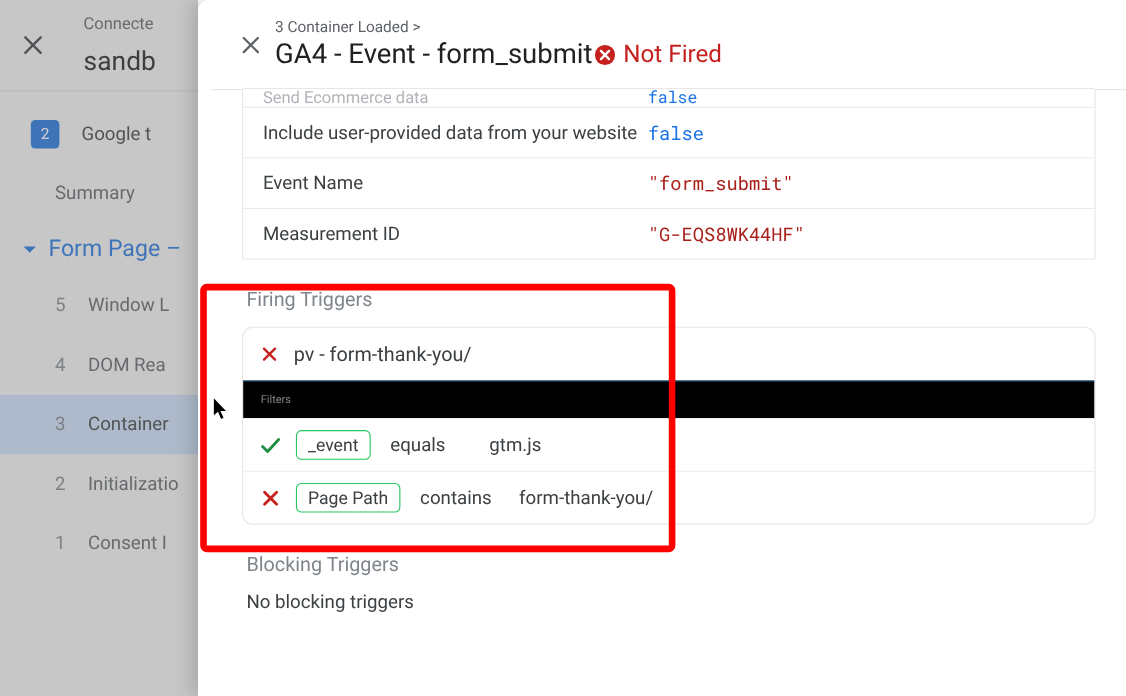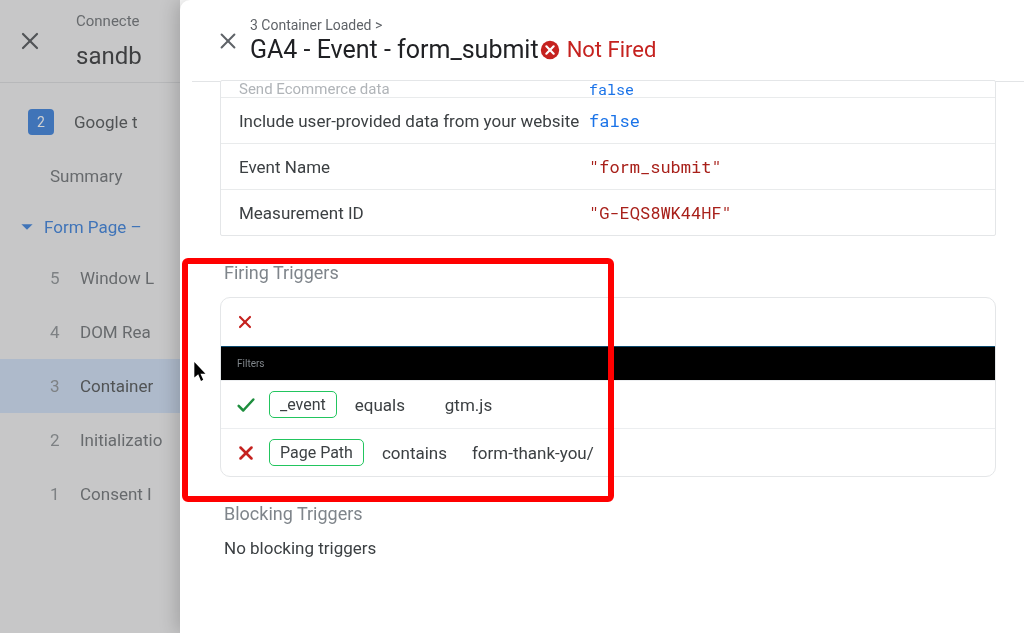--- a/index.html
+++ b/index.html
@@ -35,21 +35,21 @@
     font-size: 17px; color:#3c4043;
   }
   .back-nav-row .badge {
     width: 26px; height: 26px; border-radius: 4px; background:#1a73e8; color:#fff;
     display:flex; align-items:center; justify-content:center; font-size:14px; margin-right: 20px;
   }
   .back-nav-row.summary { padding-left: 50px; color:#5f6368; }
 
   .back-group-header {
     display:flex; align-items:center; padding-left: 20px; height: 48px;
-    color:#1a73e8; font-size: 17px;
+    color:#1a73e8; font-size: 21px;
   }
   .back-group-header svg { width:14px; height:14px; margin-right: 10px; }
 
   .back-events { }
   .back-event-row {
     height: 54px; display:flex; align-items:center;
     padding-left: 50px; font-size: 17px; color:#5f6368;
   }
   .back-event-row.selected { background:#c9ddfa; color:#3c4043; }
   .back-event-row .num { width: 30px; color:#80868b; }
@@ -245,20 +245,21 @@
       </div>
 
     <div class="section-title">Firing Triggers</div>
 
     <div class="trigger-card">
       <div class="trigger-header">
         <svg viewBox="0 0 24 24" class="red-x" stroke="currentColor" stroke-width="2.6" fill="none" stroke-linecap="round">
           <line x1="6" y1="6" x2="18" y2="18"></line>
             <line x1="18" y1="6" x2="6" y2="18"></line>
         </svg>
+        <span>pv - form-thank-you/</span>
       </div>
       <div class="filters-bar">Filters</div>
       <div id="filters">
           <div class="filter-row">
             <svg viewBox="0 0 24 24" class="green-check" fill="none" stroke="currentColor" stroke-width="2.8" stroke-linecap="round" stroke-linejoin="round">
               <polyline points="4 13 9 18 20 6"></polyline>
             </svg>
             <span class="chip">_event</span>
             <span class="op">equals</span>
             <span class="val">gtm.js</span>

